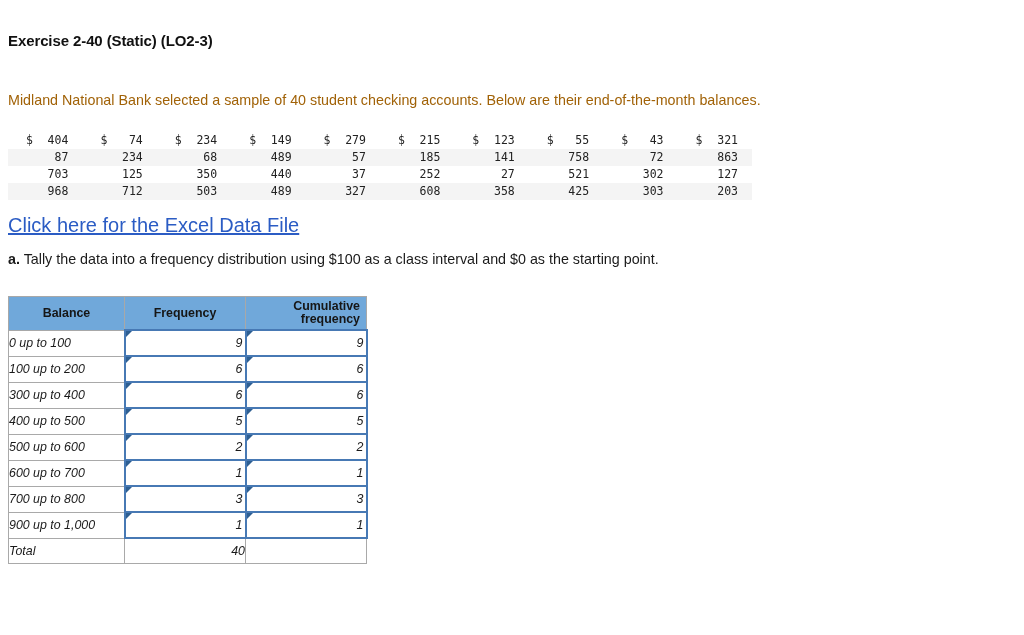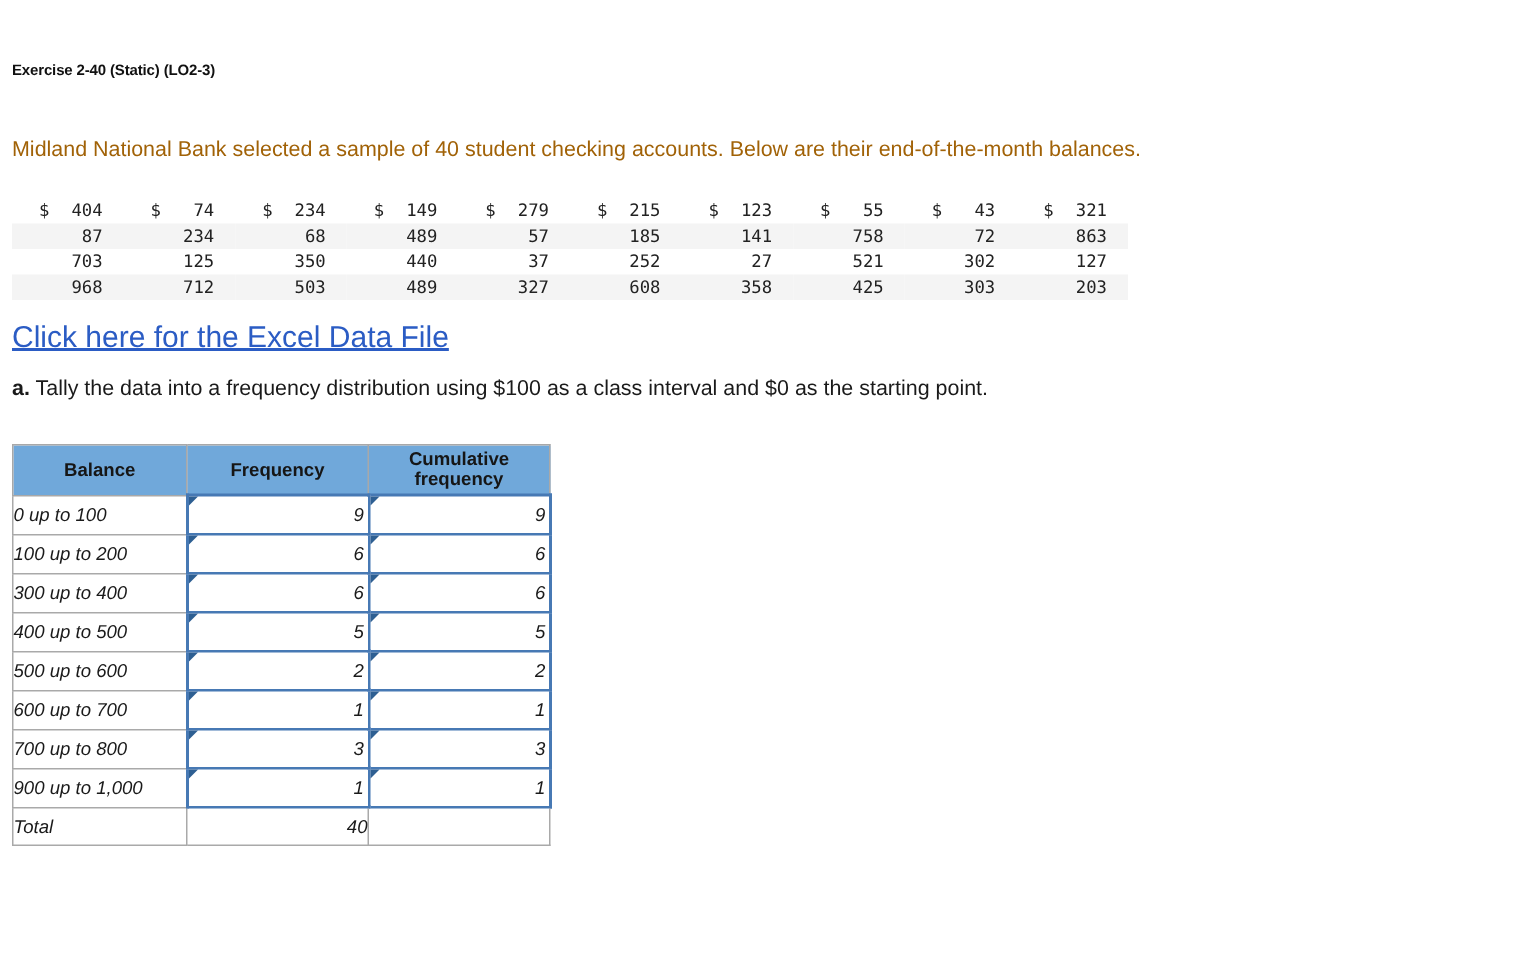--- a/index.html
+++ b/index.html
@@ -13,22 +13,22 @@
     font-family: "Liberation Sans", sans-serif;
     color: #1a1a1a;
     position: relative;
     overflow: hidden;
   }
 
   
   .ex-title {
     position: absolute;
     left: 8px;
-    top: 42px;
-    font-size: 10px;
+    top: 32px;
+    font-size: 15px;
     font-weight: bold;
     letter-spacing: -0.1px;
     color: #111111;
   }
 
   
   .intro {
     position: absolute;
     left: 8px;
     top: 92px;
@@ -114,21 +114,21 @@
   th.th-balance {
     width: 103px;
     text-align: center;
   }
   th.th-freq {
     width: 108px;
     text-align: center;
   }
   th.th-cum {
     width: 108px;
-    text-align: center;
+    text-align: right;
   }
 
   table.freq td {
     height: 24px;
     padding: 0;
     vertical-align: middle;
     font-style: italic;
   }
   td.label-cell {
     border: 1px solid #a9a9a9;

